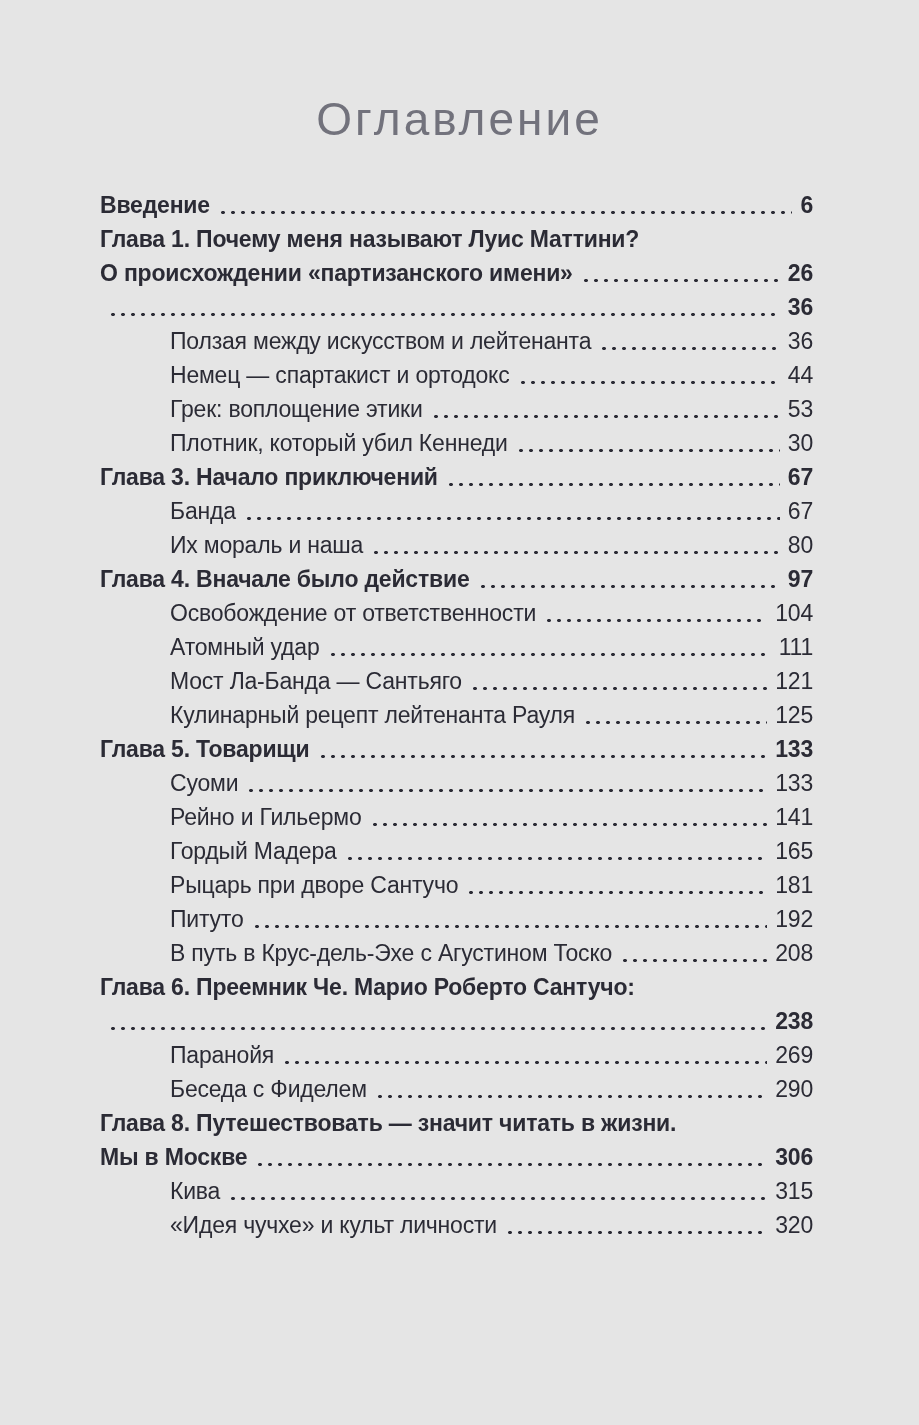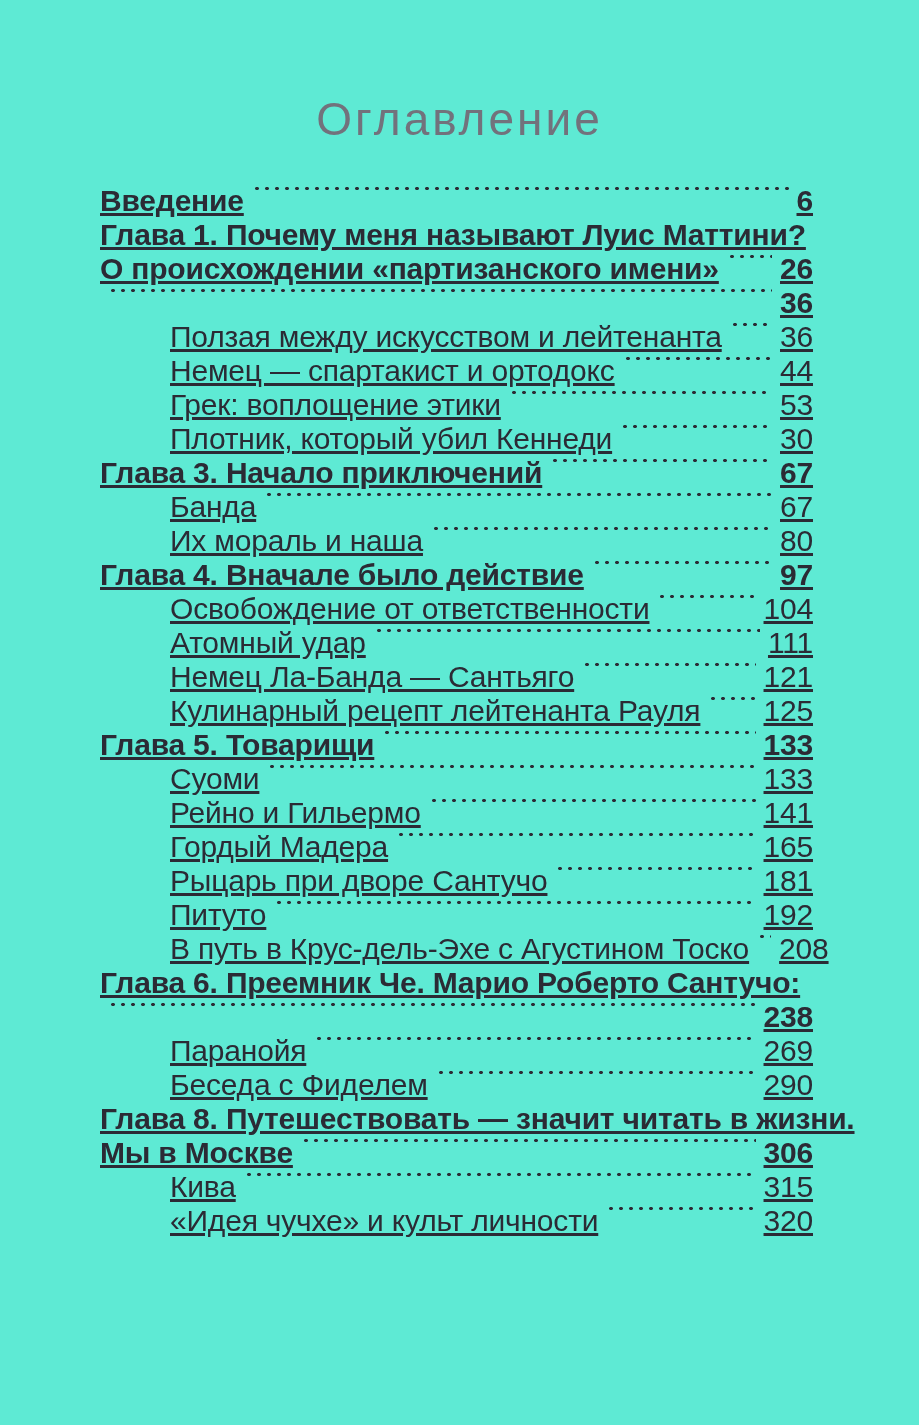--- a/index.html
+++ b/index.html
@@ -5,45 +5,45 @@
   html, body {
     margin: 0;
     padding: 0;
     background: #ffffff;
   }
   .page {
     position: relative;
     width: 919px;
     height: 1425px;
     margin: 0 auto;
-    background: #5eead4;
+    background: #e5e5e5;
     font-family: "Liberation Sans", sans-serif;
     color: #2b2b35;
     overflow: hidden;
   }
   .page-title {
     margin: 0;
     padding-top: 92px;
     text-align: center;
     font-size: 46px;
     font-weight: 300;
     letter-spacing: 3px;
     color: #72727c;
   }
   .toc {
     margin: 40px 106px 0 100px; 
   }
   .row {
     display: flex;
+    align-items: flex-end;
     min-height: 34px;
-    font-size: 30px;
+    font-size: 23px;
     line-height: 30px;
     color: #2b2b35;
     letter-spacing: -0.2px;
-    text-decoration: underline;
   }
   .row.bold { font-weight: bold; }
   .row.indent { padding-left: 70px; }
   .label {
     white-space: nowrap;
     flex: 0 1 auto;
   }
   .leader {
     flex: 1 1 auto;
     height: 5px;
@@ -141,21 +141,21 @@
     <span class="pageno">104</span>
   </div>
 
   <div class="row indent">
     <span class="label">Атомный удар</span>
     <span class="leader"></span>
     <span class="pageno">111</span>
   </div>
 
   <div class="row indent">
-    <span class="label">Немец Ла-Банда — Сантьяго</span>
+    <span class="label">Мост Ла-Банда — Сантьяго</span>
     <span class="leader"></span>
     <span class="pageno">121</span>
   </div>
 
   <div class="row indent">
     <span class="label">Кулинарный рецепт лейтенанта Рауля</span>
     <span class="leader"></span>
     <span class="pageno">125</span>
   </div>
 

